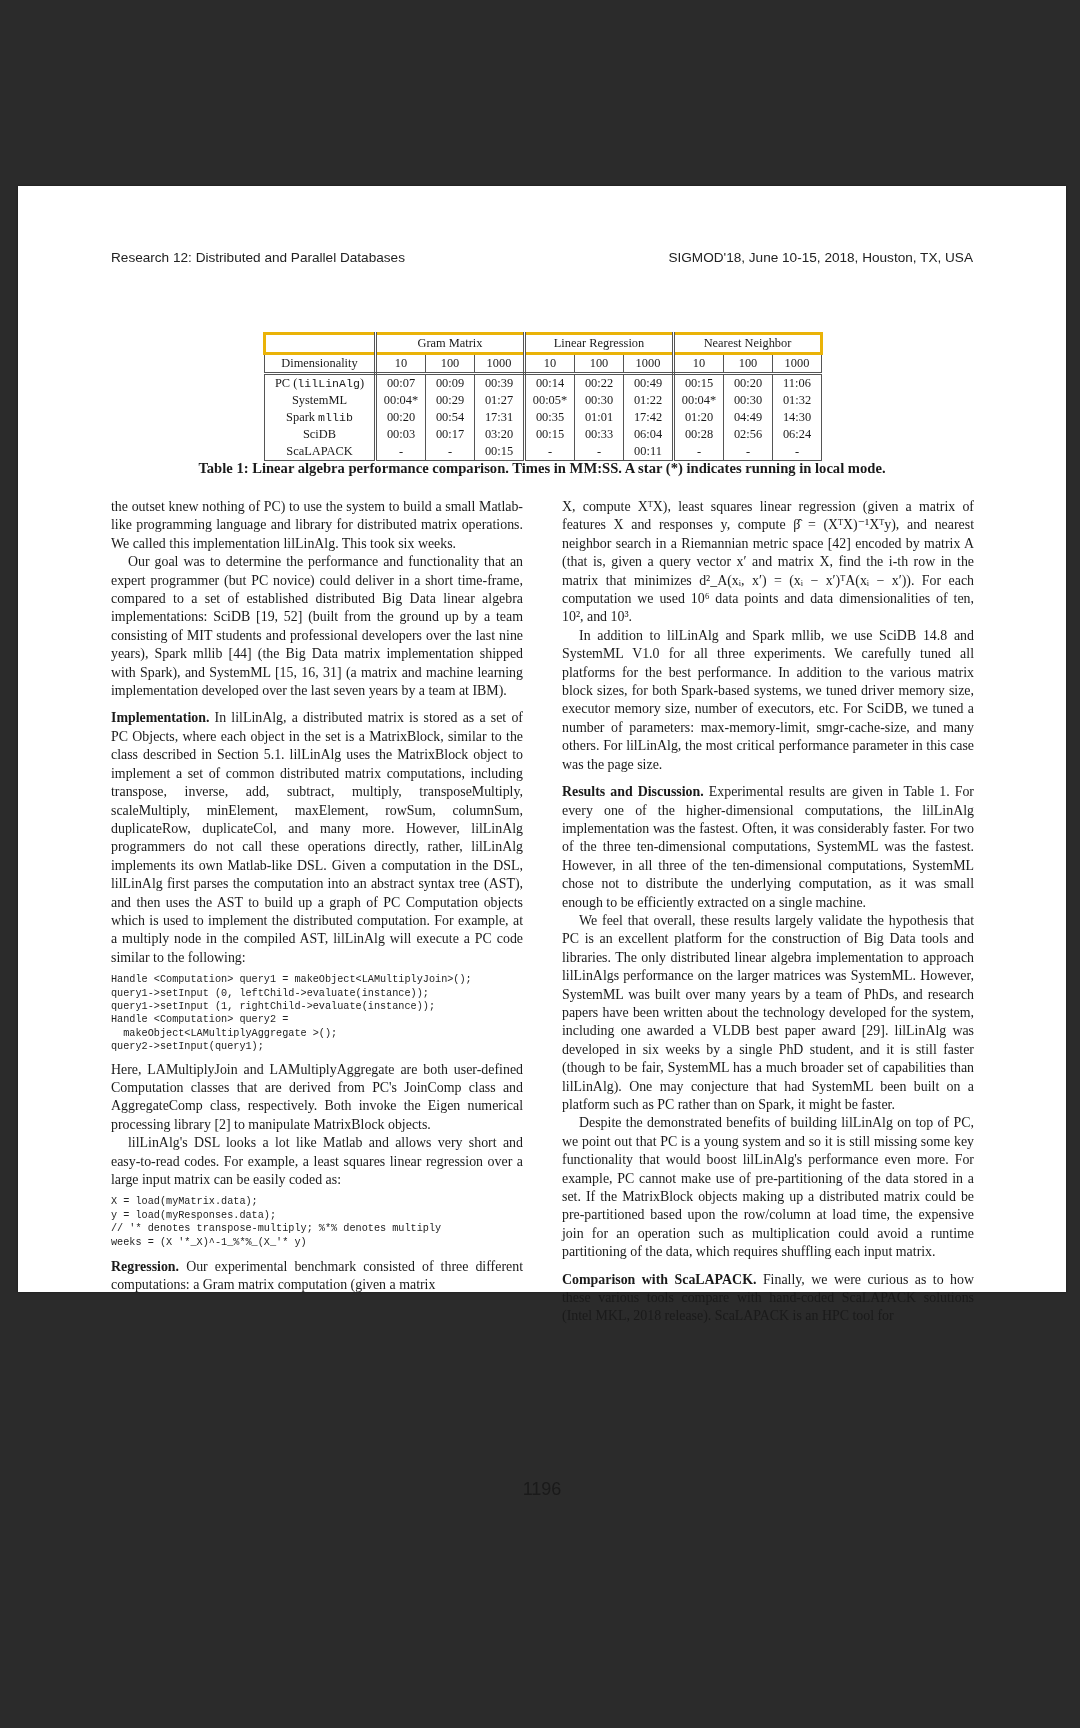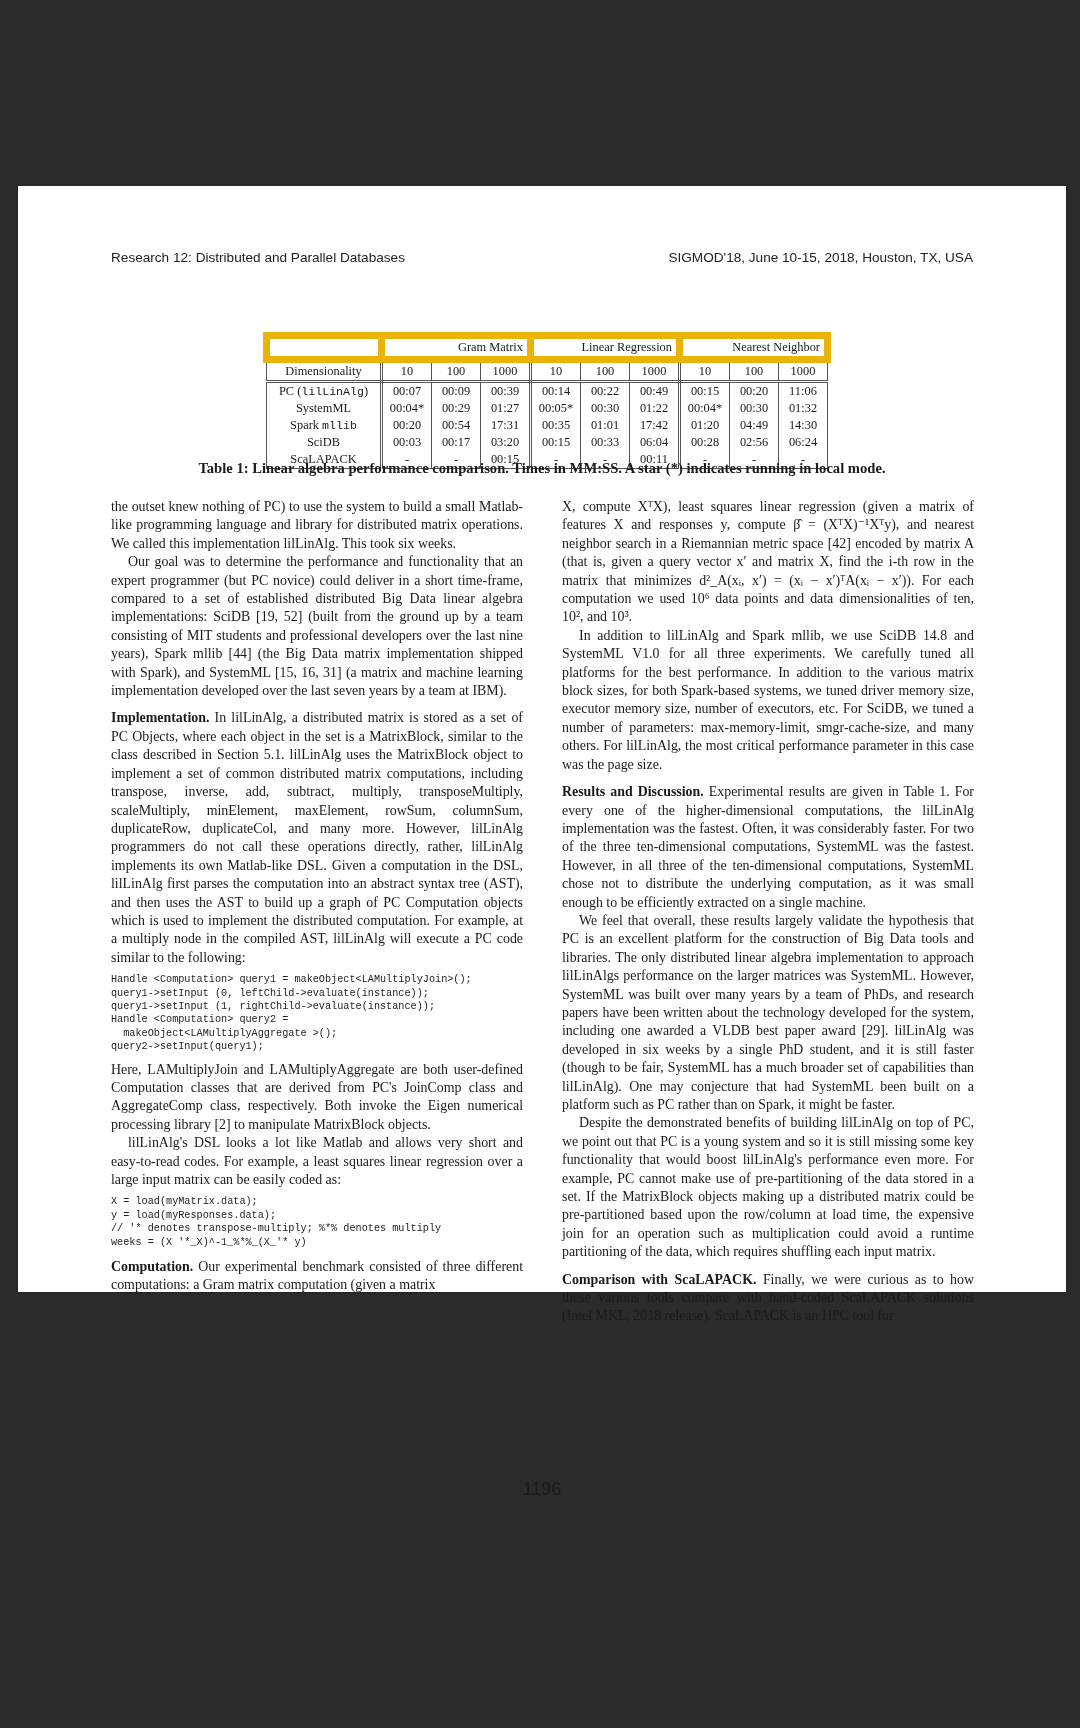--- a/index.html
+++ b/index.html
@@ -14,21 +14,21 @@
   .running-head {
     position:absolute; top:64px; left:93px; right:93px;
     font-family:"Liberation Sans","DejaVu Sans",sans-serif; font-size:13.6px; color:#222;
     display:flex; justify-content:space-between;
   }
   .tbl-wrap { position:absolute; left:245px; top:146px; }
   table.perf { border-collapse:collapse; font-size:12.4px; }
   table.perf td { text-align:center; padding:0 4px; height:17px; line-height:17px; }
   table.perf .cell-w { width:40px; }
   table.perf .rowlbl { width:100px; }
-  table.perf tr.head td { border:7px solid #eab308;text-align:right; }
+  table.perf tr.head td { border:3px solid #eab308; }
   table.perf tr.sub td { border:1px solid #555; border-bottom:3px double #555; }
   table.perf tr.data td { border-left:1px solid #555; border-right:1px solid #555; }
   table.perf tr.data.last td { border-bottom:1px solid #555; }
   table.perf td.dbl { border-right:3px double #555 !important; }
   .mono { font-family:"Liberation Mono","DejaVu Sans Mono",monospace; font-size:11.6px; }
   .caption {
     position:absolute; top:274px; left:0; right:0; text-align:center;
     font-weight:bold; font-size:14.6px;
   }
   .col { position:absolute; top:312px; width:412px; font-size:13.9px; line-height:18.4px; text-align:justify; }
@@ -139,21 +139,21 @@
   <div class="caption">Table 1: Linear algebra performance comparison. Times in MM:SS. A star (*) indicates running in local mode.</div>
 
   <div class="col left">
     <p>the outset knew nothing of PC) to use the system to build a small Matlab-like programming language and library for distributed matrix operations. We called this implementation lilLinAlg. This took six weeks.</p>
     <p class="indent">Our goal was to determine the performance and functionality that an expert programmer (but PC novice) could deliver in a short time-frame, compared to a set of established distributed Big Data linear algebra implementations: SciDB [19, 52] (built from the ground up by a team consisting of MIT students and professional developers over the last nine years), Spark mllib [44] (the Big Data matrix implementation shipped with Spark), and SystemML [15, 16, 31] (a matrix and machine learning implementation developed over the last seven years by a team at IBM).</p>
     <p class="gap"><b>Implementation.</b> <span>In lilLinAlg, a distributed matrix is stored as a set of PC Objects, where each object in the set is a MatrixBlock, similar to the class described in Section 5.1. lilLinAlg uses the MatrixBlock object to implement a set of common distributed matrix computations, including transpose, inverse, add, subtract, multiply, transposeMultiply, scaleMultiply, minElement, maxElement, rowSum, columnSum, duplicateRow, duplicateCol, and many more. However, lilLinAlg programmers do not call these operations directly, rather, lilLinAlg implements its own Matlab-like DSL. Given a computation in the DSL, lilLinAlg first parses the computation into an abstract syntax tree (AST), and then uses the AST to build up a graph of PC Computation objects which is used to implement the distributed computation. For example, at a multiply node in the compiled AST, lilLinAlg will execute a PC code similar to the following:</span></p>
     <div class="code"><div>Handle &lt;Computation&gt; query1 = makeObject&lt;LAMultiplyJoin&gt;();</div><div>query1-&gt;setInput (0, leftChild-&gt;evaluate(instance));</div><div>query1-&gt;setInput (1, rightChild-&gt;evaluate(instance));</div><div>Handle &lt;Computation&gt; query2 =</div><div>  makeObject&lt;LAMultiplyAggregate &gt;();</div><div>query2-&gt;setInput(query1);</div></div>
     <p>Here, LAMultiplyJoin and LAMultiplyAggregate are both user-defined Computation classes that are derived from PC's JoinComp class and AggregateComp class, respectively. Both invoke the Eigen numerical processing library [2] to manipulate MatrixBlock objects.</p>
     <p class="indent">lilLinAlg's DSL looks a lot like Matlab and allows very short and easy-to-read codes. For example, a least squares linear regression over a large input matrix can be easily coded as:</p>
     <div class="code"><div>X = load(myMatrix.data);</div><div>y = load(myResponses.data);</div><div>// '* denotes transpose-multiply; %*% denotes multiply</div><div>weeks = (X '*_X)^-1_%*%_(X_'* y)</div></div>
-    <p class="gap"><b>Computation.</b> <span>Our experimental benchmark consisted of three different computations: a Gram matrix computation (given a matrix</span></p>
+    <p class="gap"><b>Regression.</b> <span>Our experimental benchmark consisted of three different computations: a Gram matrix computation (given a matrix</span></p>
   </div>
 
   <div class="col right">
     <p>X, compute XᵀX), least squares linear regression (given a matrix of features X and responses y, compute β̂ = (XᵀX)⁻¹Xᵀy), and nearest neighbor search in a Riemannian metric space [42] encoded by matrix A (that is, given a query vector x′ and matrix X, find the i-th row in the matrix that minimizes d²_A(xᵢ, x′) = (xᵢ − x′)ᵀA(xᵢ − x′)). For each computation we used 10⁶ data points and data dimensionalities of ten, 10², and 10³.</p>
     <p class="indent">In addition to lilLinAlg and Spark mllib, we use SciDB 14.8 and SystemML V1.0 for all three experiments. We carefully tuned all platforms for the best performance. In addition to the various matrix block sizes, for both Spark-based systems, we tuned driver memory size, executor memory size, number of executors, etc. For SciDB, we tuned a number of parameters: max-memory-limit, smgr-cache-size, and many others. For lilLinAlg, the most critical performance parameter in this case was the page size.</p>
     <p class="gap"><b>Results and Discussion.</b> <span>Experimental results are given in Table 1. For every one of the higher-dimensional computations, the lilLinAlg implementation was the fastest. Often, it was considerably faster. For two of the three ten-dimensional computations, SystemML was the fastest. However, in all three of the ten-dimensional computations, SystemML chose not to distribute the underlying computation, as it was small enough to be efficiently extracted on a single machine.</span></p>
     <p class="indent">We feel that overall, these results largely validate the hypothesis that PC is an excellent platform for the construction of Big Data tools and libraries. The only distributed linear algebra implementation to approach lilLinAlgs performance on the larger matrices was SystemML. However, SystemML was built over many years by a team of PhDs, and research papers have been written about the technology developed for the system, including one awarded a VLDB best paper award [29]. lilLinAlg was developed in six weeks by a single PhD student, and it is still faster (though to be fair, SystemML has a much broader set of capabilities than lilLinAlg). One may conjecture that had SystemML been built on a platform such as PC rather than on Spark, it might be faster.</p>
     <p class="indent">Despite the demonstrated benefits of building lilLinAlg on top of PC, we point out that PC is a young system and so it is still missing some key functionality that would boost lilLinAlg's performance even more. For example, PC cannot make use of pre-partitioning of the data stored in a set. If the MatrixBlock objects making up a distributed matrix could be pre-partitioned based upon the row/column at load time, the expensive join for an operation such as multiplication could avoid a runtime partitioning of the data, which requires shuffling each input matrix.</p>
     <p class="gap"><b>Comparison with ScaLAPACK.</b> <span>Finally, we were curious as to how these various tools compare with hand-coded ScaLAPACK solutions (Intel MKL, 2018 release). ScaLAPACK is an HPC tool for</span></p>
   </div>

